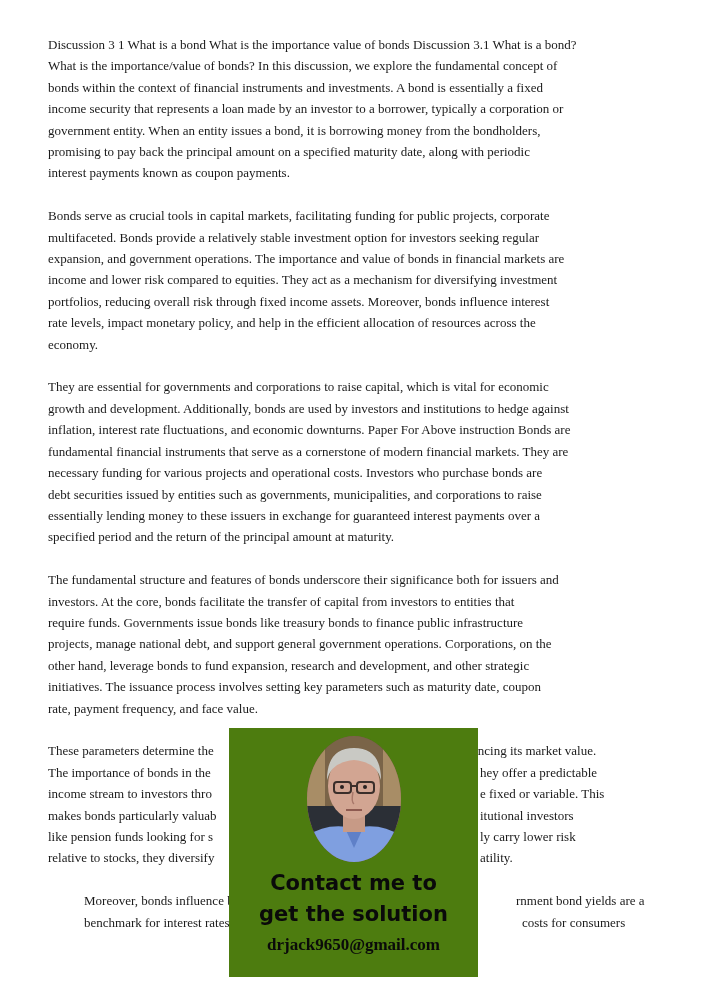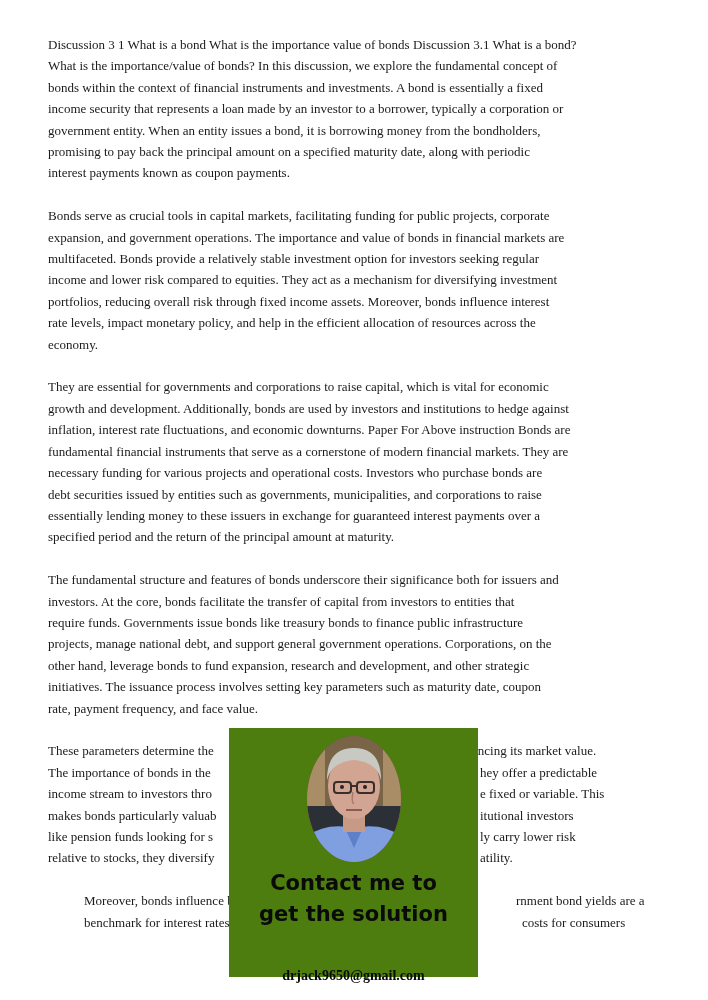--- a/index.html
+++ b/index.html
@@ -61,43 +61,42 @@
       color: #0a0a0a;
     }
     .promo-email {
       position: absolute;
       left: 0;
       top: 205px;
       width: 249px;
       text-align: center;
       font-family: "Liberation Serif", "DejaVu Serif", serif;
       font-weight: bold;
-      font-size: 14px;
+      font-size: 17px;
       line-height: 24px;
       color: #0a0a0a;
-      margin-top: 31px;
     }
   </style>
 </head>
 <body>
 
 <div class="page">
   <p class="para">
     <span class="line">Discussion 3 1 What is a bond What is the importance value of bonds Discussion 3.1 What is a bond?</span>
     <span class="line">What is the importance/value of bonds? In this discussion, we explore the fundamental concept of</span>
     <span class="line">bonds within the context of financial instruments and investments. A bond is essentially a fixed</span>
     <span class="line">income security that represents a loan made by an investor to a borrower, typically a corporation or</span>
     <span class="line">government entity. When an entity issues a bond, it is borrowing money from the bondholders,</span>
     <span class="line">promising to pay back the principal amount on a specified maturity date, along with periodic</span>
     <span class="line">interest payments known as coupon payments.</span>
   </p>
   <p class="para">
     <span class="line">Bonds serve as crucial tools in capital markets, facilitating funding for public projects, corporate</span>
+    <span class="line">multifaceted. Bonds provide a relatively stable investment option for investors seeking regular</span>
     <span class="line">expansion, and government operations. The importance and value of bonds in financial markets are</span>
-    <span class="line">multifaceted. Bonds provide a relatively stable investment option for investors seeking regular</span>
     <span class="line">income and lower risk compared to equities. They act as a mechanism for diversifying investment</span>
     <span class="line">portfolios, reducing overall risk through fixed income assets. Moreover, bonds influence interest</span>
     <span class="line">rate levels, impact monetary policy, and help in the efficient allocation of resources across the</span>
     <span class="line">economy.</span>
   </p>
   <p class="para">
     <span class="line">They are essential for governments and corporations to raise capital, which is vital for economic</span>
     <span class="line">growth and development. Additionally, bonds are used by investors and institutions to hedge against</span>
     <span class="line">inflation, interest rate fluctuations, and economic downturns. Paper For Above instruction Bonds are</span>
     <span class="line">fundamental financial instruments that serve as a cornerstone of modern financial markets. They are</span>

